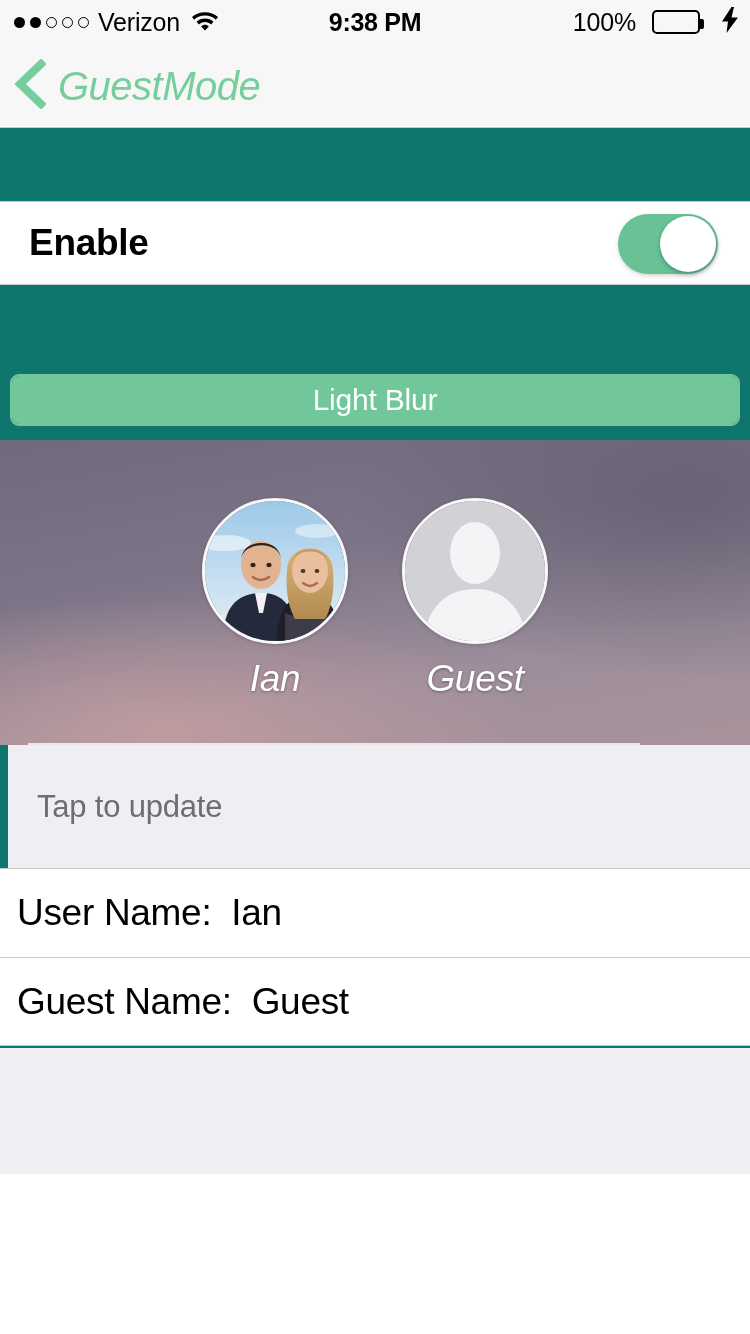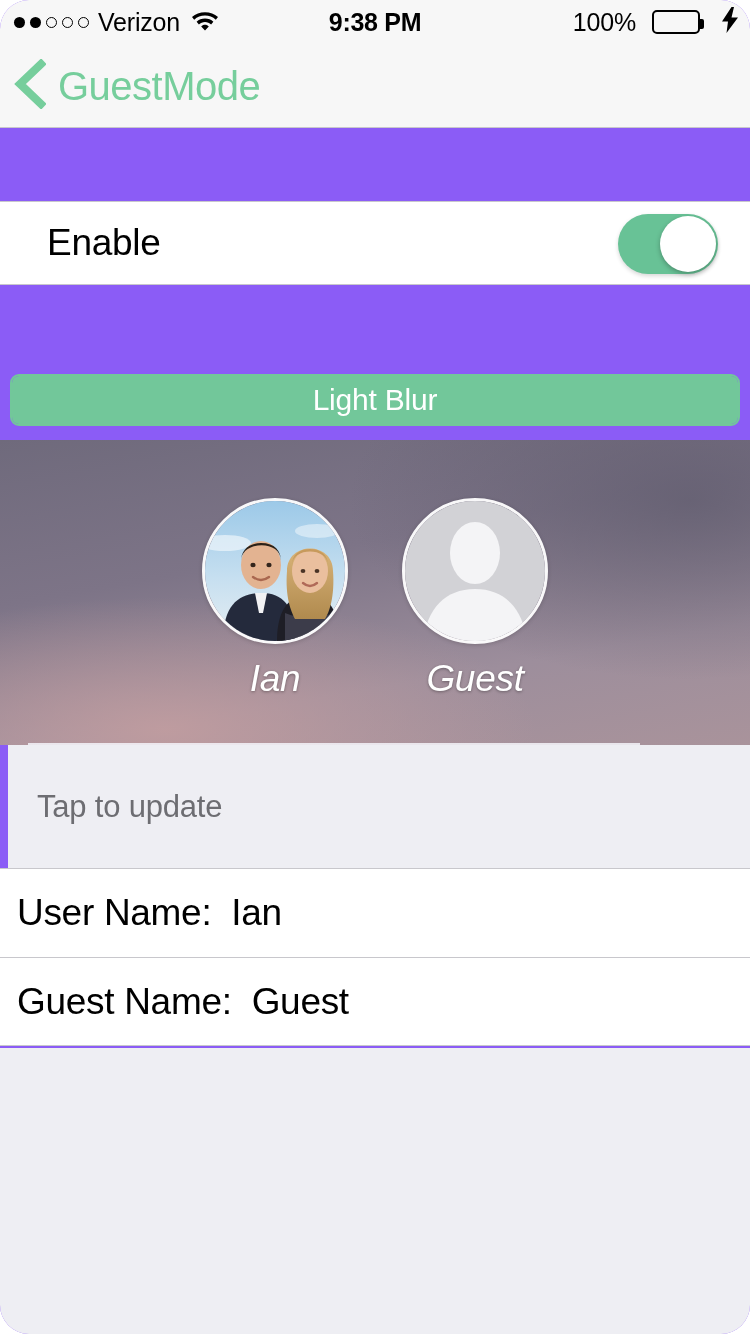--- a/index.html
+++ b/index.html
@@ -10,24 +10,23 @@
   body {
     width: 750px;
     height: 1334px;
     font-family: "Liberation Sans", sans-serif;
     -webkit-font-smoothing: antialiased;
     overflow: hidden;
   }
   .phone {
     position: relative;
     width: 750px;
-    height: 1334px;
-    background: #8b5cf6;
+    height: 1174px;
+    background: #0f766e;
     overflow: hidden;
-    border-radius: 29px;
   }
 
   
   .status-bar {
     position: absolute;
     top: 0; left: 0;
     width: 750px;
     height: 44px;
     background: #f7f7f7;
     display: flex;
@@ -116,20 +115,21 @@
     border-bottom: 1px solid #c8c7cc;
     box-sizing: border-box;
     display: flex;
     align-items: center;
   }
   .back-button {
     display: flex;
     align-items: center;
     margin-left: 14px;
     cursor: pointer;
+    font-style: italic;
   }
   .back-chevron { display: block; }
   .back-label {
     font-size: 40px;
     color: #76ce9c;
     margin-left: 12px;
     letter-spacing: -0.5px;
     line-height: 1;
   }
   .row-white {
@@ -156,22 +156,23 @@
   
   .enable-row {
     position: absolute;
     top: 201px; left: 0;
     width: 750px;
     height: 84px;
   }
   .enable-label {
     font-size: 37px;
     color: #000;
-    margin-left: 47px;
+    margin-left: 29px;
     letter-spacing: -0.3px;
+    font-weight: bold;
   }
   .toggle {
     position: absolute;
     right: 32px;
     top: 13px;
     width: 100px;
     height: 60px;
     border-radius: 30px;
     background: #68c296;
     box-shadow: 0 2px 4px rgba(0,0,0,0.16);

